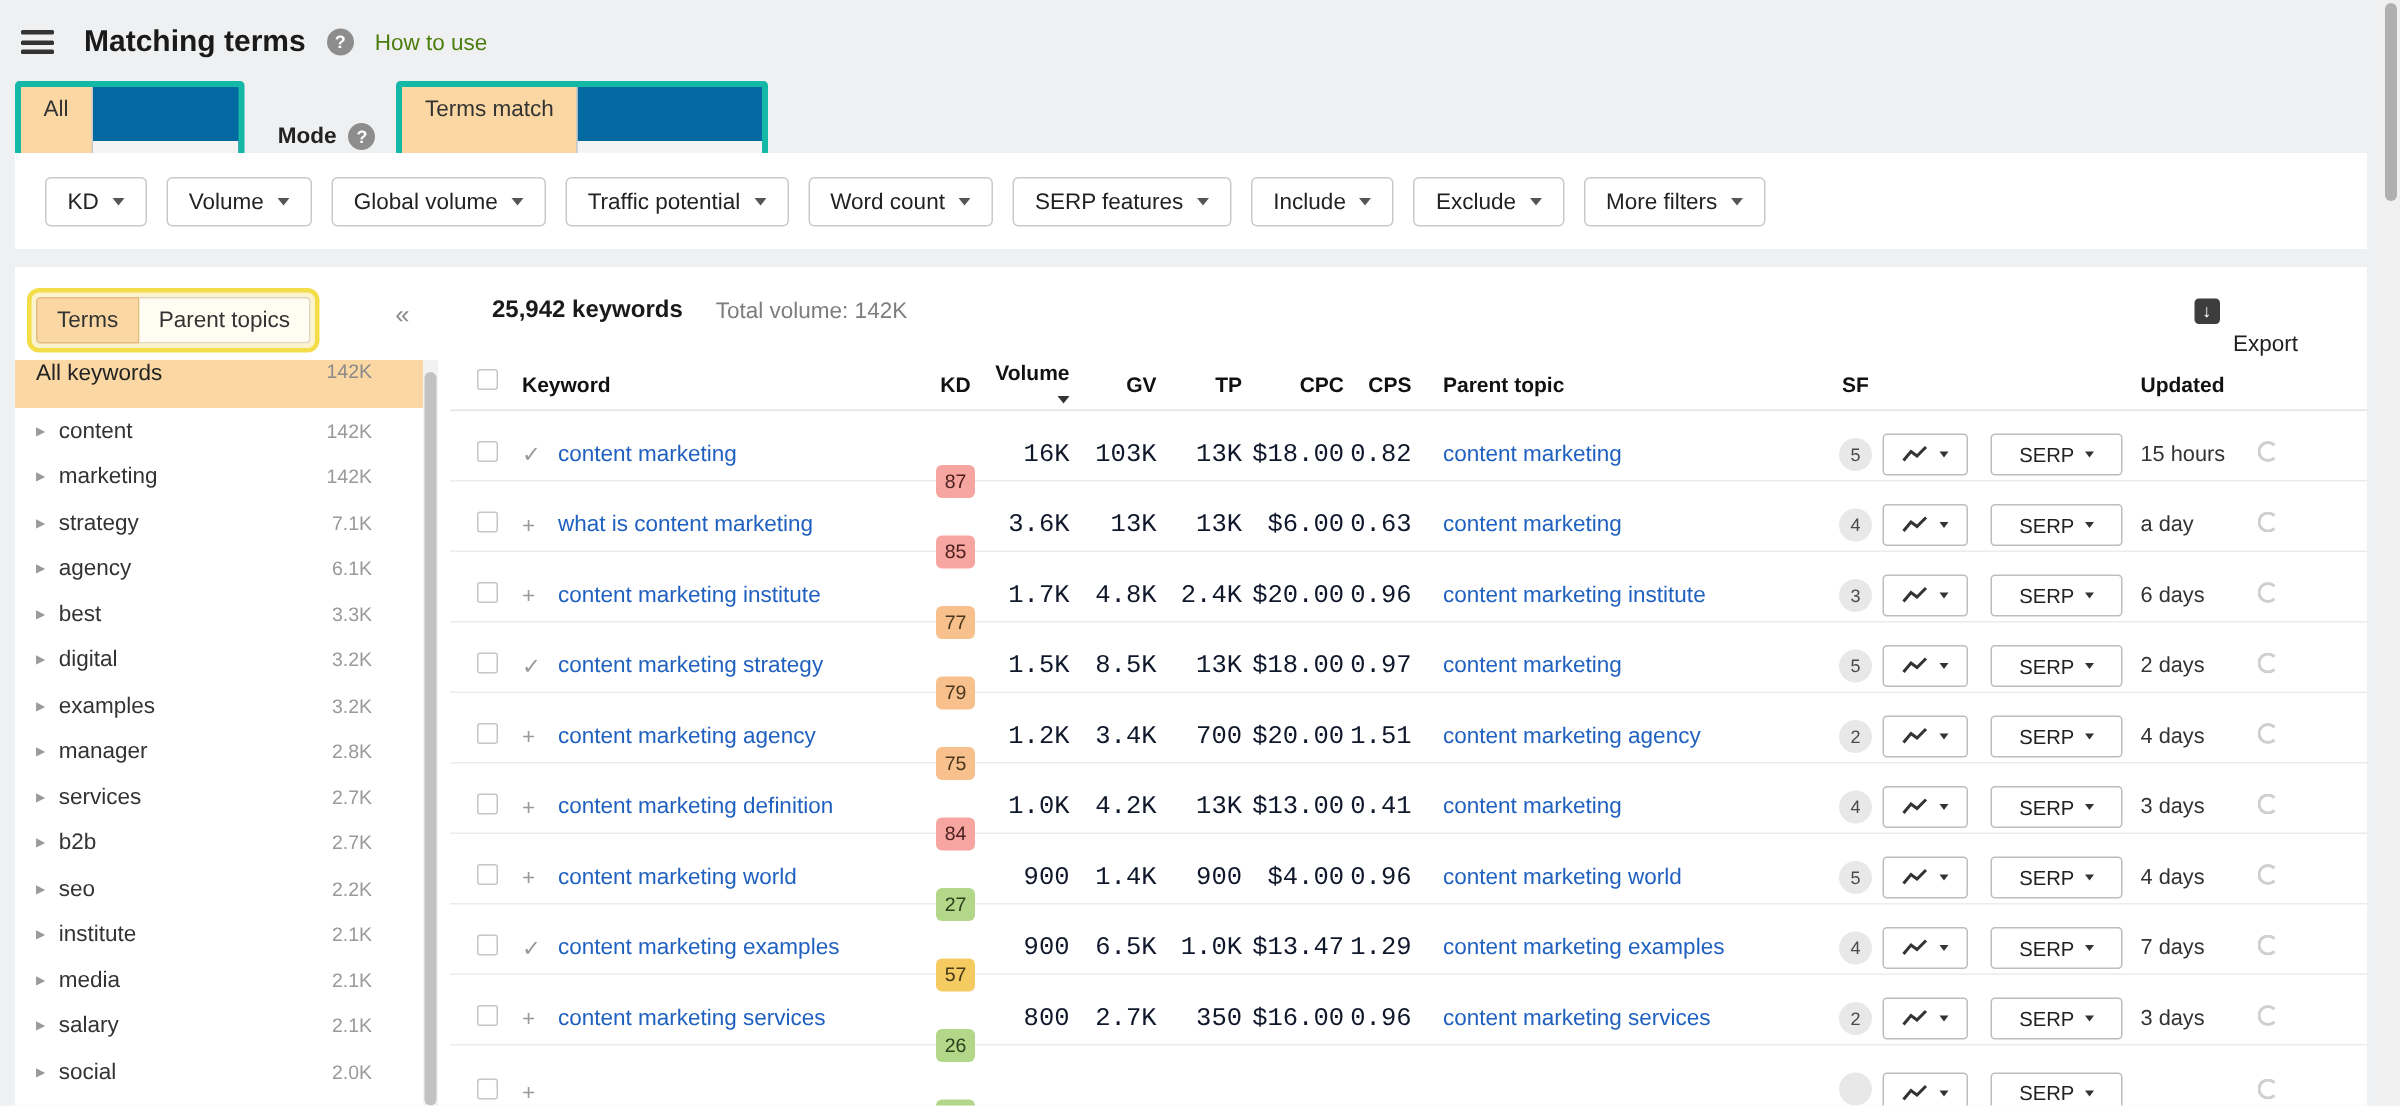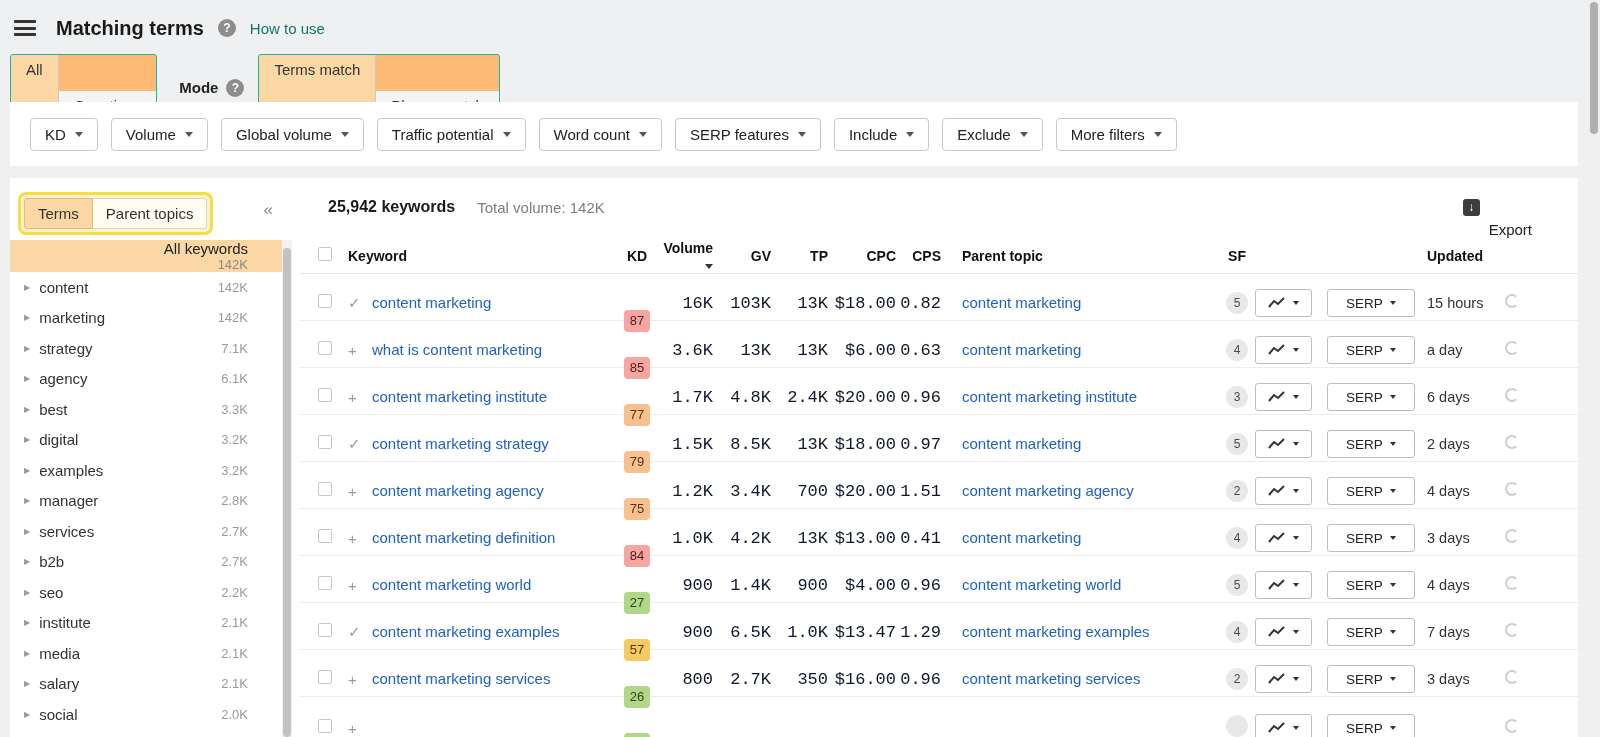--- a/index.html
+++ b/index.html
@@ -6,24 +6,24 @@
   html,body { width:1600px; height:737px; overflow:hidden;
     font-family:"Liberation Sans","DejaVu Sans",sans-serif; background:#eff0f1; color:#333; }
 
   
   .topbar { position:absolute; left:0; top:0; width:1600px; height:96px; background:#eff0f1; }
   .title-row { display:flex; align-items:center; gap:14px; padding:12px 0 0 14px; height:44px; }
   .hamburger { width:22px; height:16px; display:flex; flex-direction:column; justify-content:space-between; cursor:pointer; margin-right:6px; }
   .hamburger span { display:block; height:3px; background:#333; border-radius:1px; }
   .page-title { font-size:20px; font-weight:bold; color:#1a1a1a; }
   .help-circle { width:18px; height:18px; border-radius:50%; background:#8d8d8d; color:#fff; font-size:12px; font-weight:bold; display:inline-flex; align-items:center; justify-content:center; }
-  .help-label { font-size:15px; color:#0f766e; }
+  .help-label { font-size:15px; color:#4d7c0f; }
 
   .mode-row { display:flex; align-items:center; padding-left:10px; margin-top:10px; }
-  .seg-group { display:flex; border:1px solid #14b8a6; border-radius:3px; overflow:hidden; background:#fdba74; }
+  .seg-group { display:flex; border:4px solid #14b8a6; border-radius:3px; overflow:hidden; background:#0369a1; }
   .seg-btn { padding:6px 15px; font-size:15px; color:#333; cursor:pointer; border-right:1px solid #c9c9c9; background:#f4f4f4; }
   .seg-btn:last-child { border-right:none;margin-top:36px; }
   .seg-btn.selected { background:#fbd8a3; }
   .mode-label { font-size:15px; font-weight:bold; margin:0 8px 0 22px; color:#222; }
   .mode-help { margin-right:14px; }
 
   
   .filter-card { position:absolute; left:10px; top:102px; width:1568px; height:64px; background:#fff; }
   .filter-inner { display:flex; gap:13px; padding:16px 0 0 20px; }
   .filter-btn { display:inline-flex; align-items:center; gap:9px; height:33px; padding:0 14px; border:1px solid #c9c9c9; border-radius:4px; background:#fff; font-size:15px; color:#222; cursor:pointer; }
@@ -33,21 +33,21 @@
   .main-card { position:absolute; left:10px; top:178px; width:1568px; height:559px; background:#fff; overflow:hidden; }
 
   
   .sidebar { position:absolute; left:0; top:0; width:285px; height:559px; background:#fff; }
   .side-tabs-ring { position:absolute; left:8px; top:14px; border:3px solid #f3dd49; background:#fbf3cd; border-radius:8px; padding:3px; display:flex; }
   .side-tab { font-size:15px; padding:6px 13px; border:1px solid #dcd6c2; cursor:pointer; }
   .side-tab.selected { background:#fbd8a3; border:1px solid #e3bc83; border-radius:3px 0 0 3px; }
   .side-tab.unselected { background:#fffdf2; border-left:none; border-radius:0 3px 3px 0; color:#333; }
   .collapse-icon { position:absolute; right:22px; top:22px; font-size:17px; color:#8a8a8a; cursor:pointer; }
 
-  .all-row { position:absolute; left:0; top:62px; width:272px; height:32px; background:#fbd8a3; display:flex; align-items:flex-end; justify-content:space-between; padding:0 34px 0 14px; cursor:pointer;flex-direction:column; }
+  .all-row { position:absolute; left:0; top:62px; width:272px; height:32px; background:#fbd8a3; display:flex; align-items:flex-start; justify-content:space-between; padding:0 34px 0 14px; cursor:pointer; }
   .all-row .lbl { font-size:15px; color:#222; }
   .all-row .cnt { font-size:13px; color:#8a8a8a; }
 
   .side-list { position:absolute; left:0; top:94px; width:272px; }
   .side-item { height:30.5px; display:flex; align-items:center; padding:0 34px 0 14px; cursor:pointer; }
   .tri { font-size:8px; color:#9a9a9a; margin-right:9px; }
   .side-item .lbl { font-size:15px; color:#333; flex:1; }
   .side-item .cnt { font-size:13px; color:#9a9a9a; }
 
   .side-scroll-track { position:absolute; left:272px; top:62px; width:10px; height:497px; background:#f2f2f2; }

